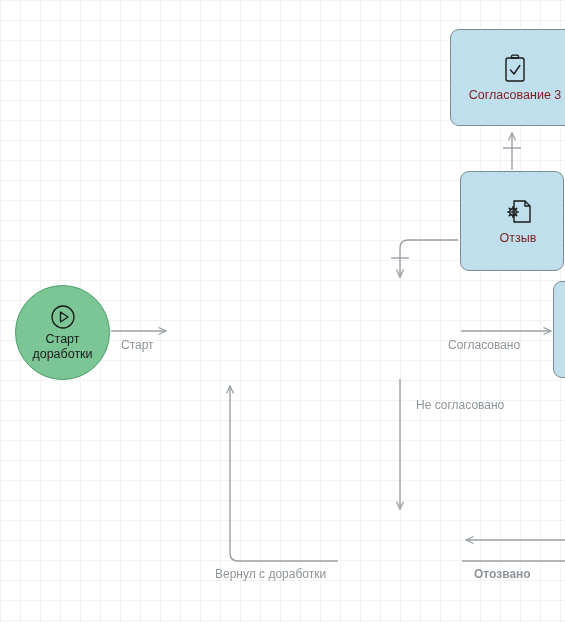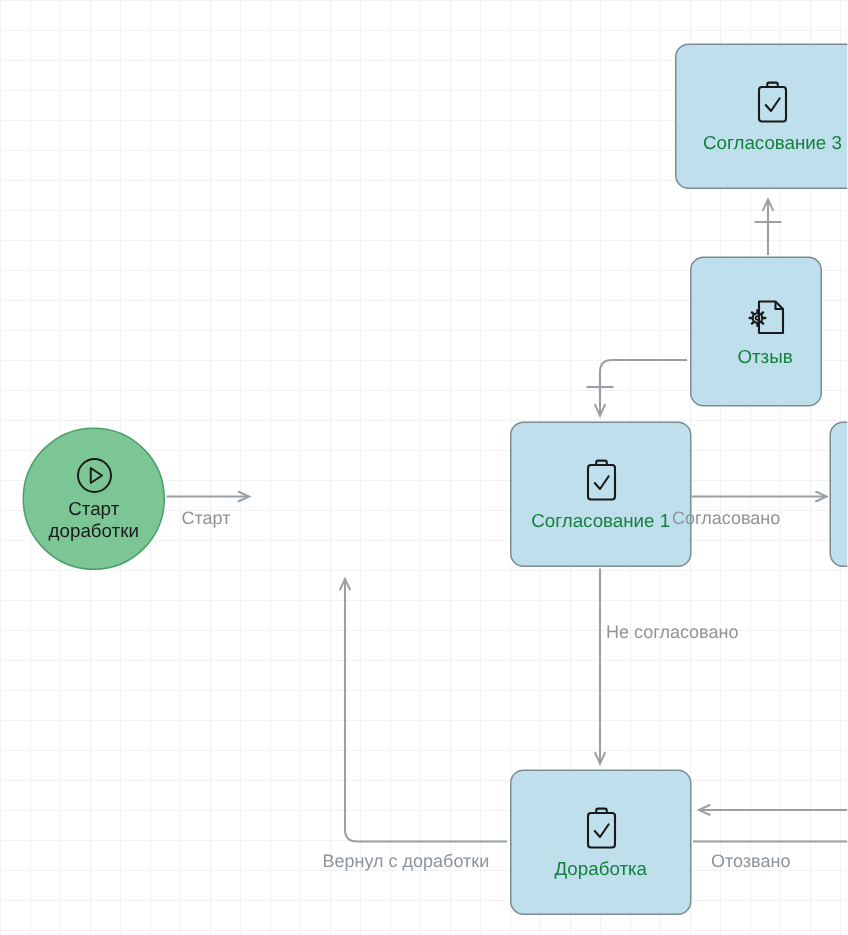--- a/index.html
+++ b/index.html
@@ -42,21 +42,21 @@
     justify-content: center;
     color: #1f1f1f;
   }
   .node .icon {
     display: block;
     line-height: 0;
     margin-bottom: 3px;
   }
   .node .label {
     font-size: 12.5px;
-    color: #15803d;
+    color: #7f1d1d;
     text-align: center;
     line-height: 1.15;
     white-space: nowrap;
   }
   .start-node {
     position: absolute;
     box-sizing: border-box;
     background: #7cc696;
     border: 1.5px solid #4a9e6a;
     border-radius: 50%;
@@ -132,32 +132,22 @@
       <svg width="26" height="26" viewBox="0 0 26 26">
         <circle cx="13" cy="13" r="11" fill="none" stroke="#1a1a1a" stroke-width="1.3"></circle>
         <path d="M10.5,8 L18,13 L10.5,18 Z" fill="none" stroke="#1a1a1a" stroke-width="1.3" stroke-linejoin="round"></path>
       </svg>
     </span>
     <span class="label">Старт</span>
     <span class="label">доработки</span>
   </div>
 
 
-  <div class="node" style="left:340px; top:281px; width:121px; height:97px;">
-    <span class="icon">
-      <svg width="30" height="32" viewBox="0 0 30 32">
-        <rect x="6" y="5" width="18" height="23" rx="2" fill="none" stroke="#1a1a1a" stroke-width="1.4"></rect>
-        <path d="M11.5,5 L11.5,3.3 A1.2,1.2 0 0,1 12.7,2.1 L17.3,2.1 A1.2,1.2 0 0,1 18.5,3.3 L18.5,5 Z" fill="none" stroke="#1a1a1a" stroke-width="1.4" stroke-linejoin="round"></path>
-        <path d="M10.5,17 L14,21 L19.8,12.5" fill="none" stroke="#1a1a1a" stroke-width="1.4" stroke-linecap="round" stroke-linejoin="round"></path>
-      </svg>
-    </span>
-    <span class="label">Согласование 1</span>
-  </div>
 
-  <div class="node" style="left:460px; top:171px; width:88px; height:100px;padding-left:12px;">
+  <div class="node" style="left:460px; top:171px; width:104px; height:100px;padding-left:12px;">
     <span class="icon">
       <svg width="34" height="32" viewBox="0 0 34 32">
         <path d="M13,5 L24,5 L29,10 L29,26 L13,26 Z" fill="none" stroke="#1a1a1a" stroke-width="1.4" stroke-linejoin="round"></path>
         <path d="M24,5 L24,10 L29,10" fill="none" stroke="#1a1a1a" stroke-width="1.4" stroke-linejoin="round"></path>
         <g transform="translate(12,16)">
           <circle cx="0" cy="0" r="3.2" fill="none" stroke="#1a1a1a" stroke-width="1.4"></circle>
           <circle cx="0" cy="0" r="1.2" fill="none" stroke="#1a1a1a" stroke-width="1.2"></circle>
           <g stroke="#1a1a1a" stroke-width="1.6" stroke-linecap="round">
             <line x1="0" y1="-5.2" x2="0" y2="-3.6"></line>
             <line x1="0" y1="3.6" x2="0" y2="5.2"></line>
@@ -178,32 +168,22 @@
     <span class="icon">
       <svg width="30" height="32" viewBox="0 0 30 32">
         <rect x="6" y="5" width="18" height="23" rx="2" fill="none" stroke="#1a1a1a" stroke-width="1.4"></rect>
         <path d="M11.5,5 L11.5,3.3 A1.2,1.2 0 0,1 12.7,2.1 L17.3,2.1 A1.2,1.2 0 0,1 18.5,3.3 L18.5,5 Z" fill="none" stroke="#1a1a1a" stroke-width="1.4" stroke-linejoin="round"></path>
         <path d="M10.5,17 L14,21 L19.8,12.5" fill="none" stroke="#1a1a1a" stroke-width="1.4" stroke-linecap="round" stroke-linejoin="round"></path>
       </svg>
     </span>
     <span class="label">Согласование 3</span>
   </div>
 
-  <div class="node" style="left:340px; top:513px; width:121px; height:97px;">
-    <span class="icon">
-      <svg width="30" height="32" viewBox="0 0 30 32">
-        <rect x="6" y="5" width="18" height="23" rx="2" fill="none" stroke="#1a1a1a" stroke-width="1.4"></rect>
-        <path d="M11.5,5 L11.5,3.3 A1.2,1.2 0 0,1 12.7,2.1 L17.3,2.1 A1.2,1.2 0 0,1 18.5,3.3 L18.5,5 Z" fill="none" stroke="#1a1a1a" stroke-width="1.4" stroke-linejoin="round"></path>
-        <path d="M10.5,17 L14,21 L19.8,12.5" fill="none" stroke="#1a1a1a" stroke-width="1.4" stroke-linecap="round" stroke-linejoin="round"></path>
-      </svg>
-    </span>
-    <span class="label">Доработка</span>
-  </div>
 
   <div class="node" style="left:553px; top:281px; width:60px; height:97px;"></div>
 
   <div class="edge-label" style="left:121px; top:338px;">Старт</div>
   <div class="edge-label" style="left:448px; top:338px;">Согласовано</div>
-  <div class="edge-label" style="left:404px; top:398px;margin-top:16px;">Не согласовано</div>
+  <div class="edge-label" style="left:416px; top:398px;">Не согласовано</div>
   <div class="edge-label" style="left:215px; top:567px;">Вернул с доработки</div>
-  <div class="edge-label" style="left:474px; top:567px;">Отозвано</div>
+  <div class="edge-label" style="left:474px; top:567px;font-weight:bold;">Отозвано</div>
 
 </div>
 
 </body></html>

